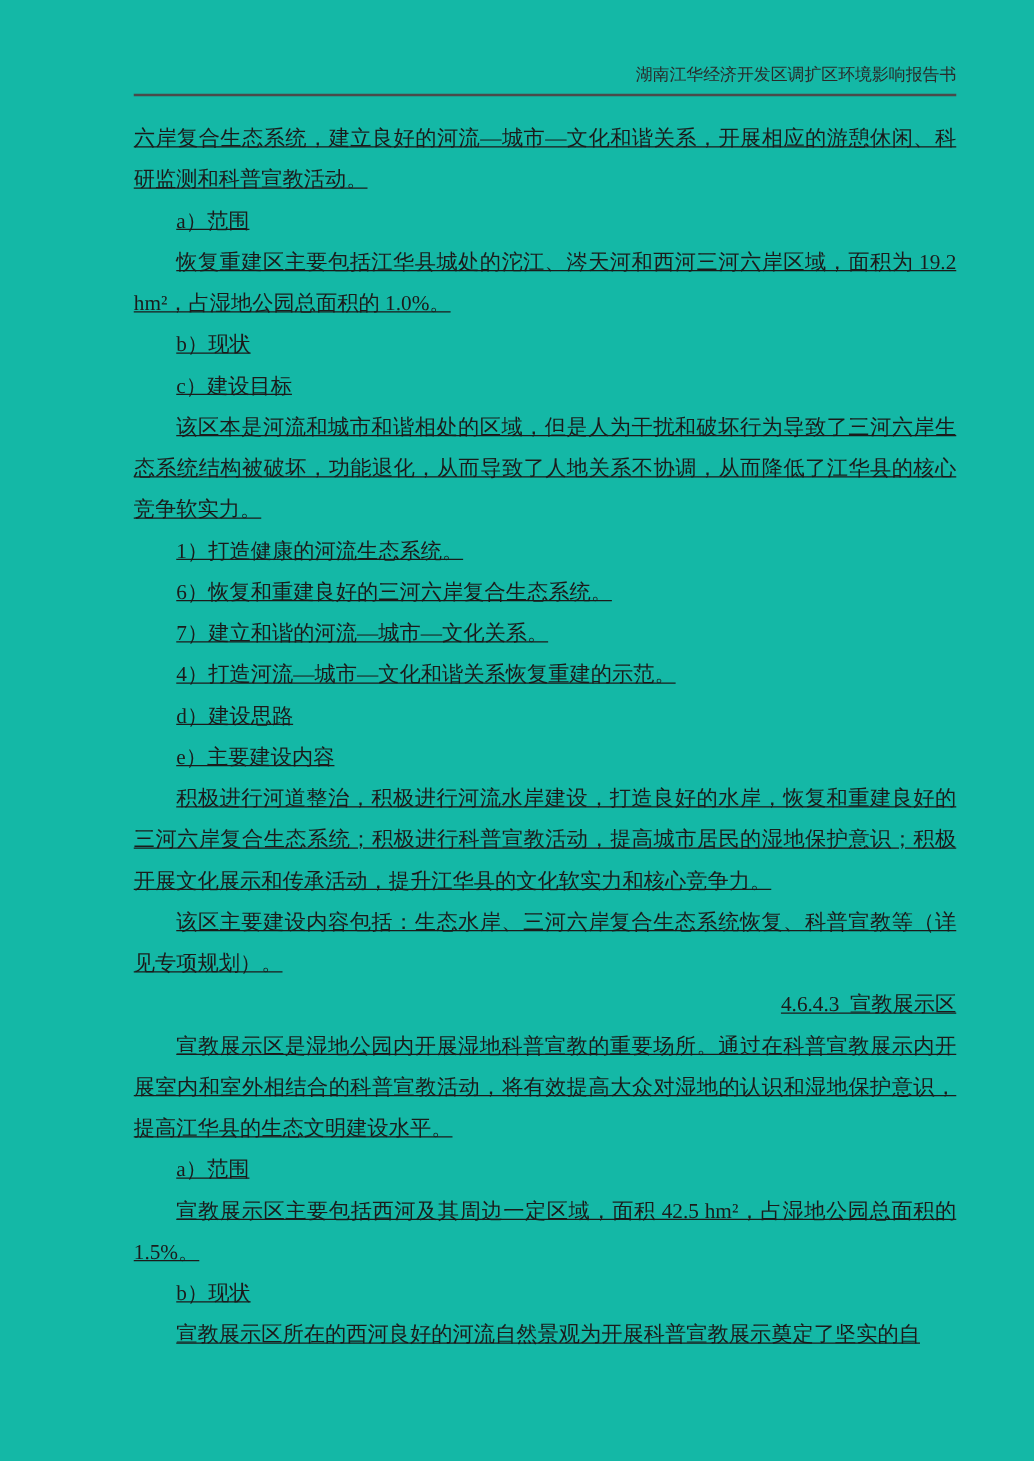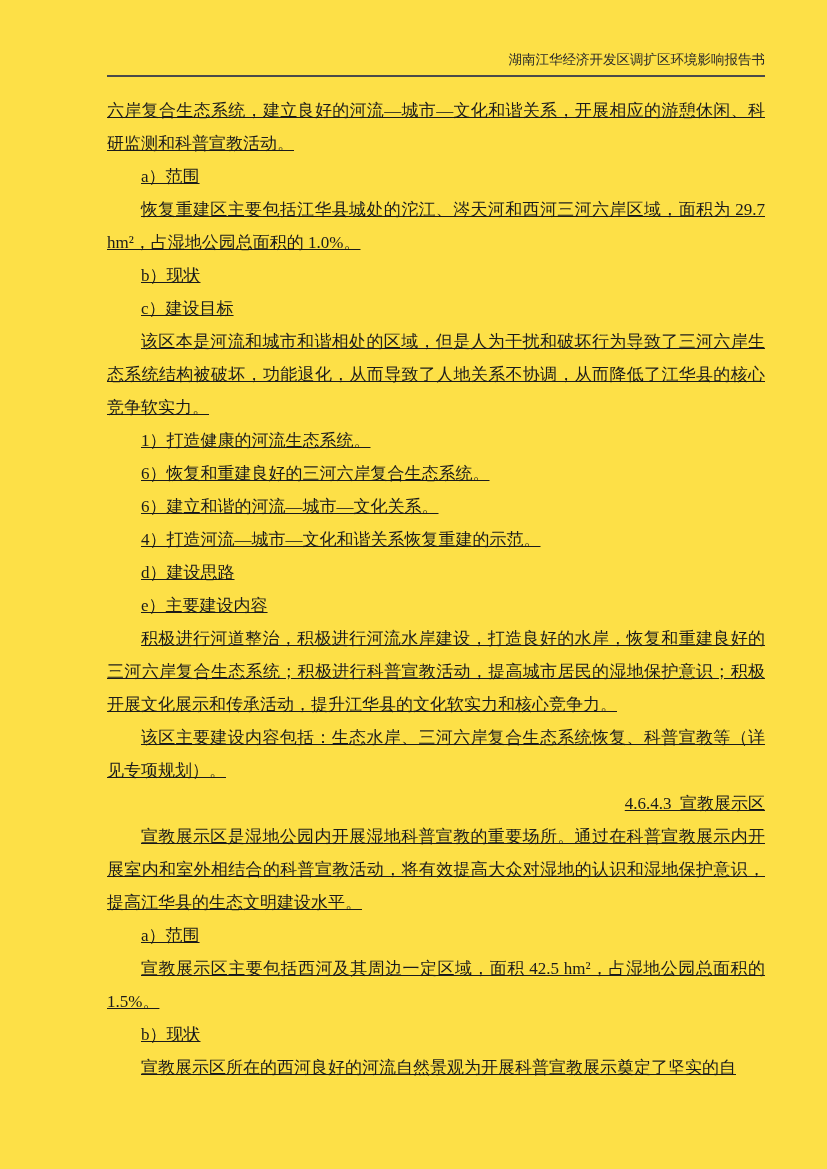--- a/index.html
+++ b/index.html
@@ -4,21 +4,21 @@
 <style>
   html, body {
     margin: 0;
     padding: 0;
     background: #ffffff;
   }
   .page {
     position: relative;
     width: 827px;
     height: 1169px;
-    background: #fde047;
+    background: #14b8a6;
     font-family: "Liberation Serif", "DejaVu Serif", serif;
     color: #1b1b1b;
     overflow: hidden;
   }
   .page-header {
     position: absolute;
     left: 107px;
     top: 50px;
     width: 658px;
     text-align: right;
@@ -66,27 +66,27 @@
 
 <div class="page">
 
   <div class="page-header">
     <span>湖南江华经济开发区调扩区环境影响报告书</span>
   </div>
 
   <div class="doc-body">
     <p class="para noindent">六岸复合生态系统，建立良好的河流—城市—文化和谐关系，开展相应的游憩休闲、科研监测和科普宣教活动。</p>
     <p class="para">a）范围</p>
-    <p class="para">恢复重建区主要包括江华县城处的沱江、涔天河和西河三河六岸区域，面积为 29.7 hm²，占湿地公园总面积的 1.0%。</p>
+    <p class="para">恢复重建区主要包括江华县城处的沱江、涔天河和西河三河六岸区域，面积为 19.2 hm²，占湿地公园总面积的 1.0%。</p>
     <p class="para">b）现状</p>
     <p class="para">c）建设目标</p>
     <p class="para">该区本是河流和城市和谐相处的区域，但是人为干扰和破坏行为导致了三河六岸生态系统结构被破坏，功能退化，从而导致了人地关系不协调，从而降低了江华县的核心竞争软实力。</p>
     <p class="para">1）打造健康的河流生态系统。</p>
     <p class="para">6）恢复和重建良好的三河六岸复合生态系统。</p>
-    <p class="para">6）建立和谐的河流—城市—文化关系。</p>
+    <p class="para">7）建立和谐的河流—城市—文化关系。</p>
     <p class="para">4）打造河流—城市—文化和谐关系恢复重建的示范。</p>
     <p class="para">d）建设思路</p>
     <p class="para">e）主要建设内容</p>
     <p class="para">积极进行河道整治，积极进行河流水岸建设，打造良好的水岸，恢复和重建良好的三河六岸复合生态系统；积极进行科普宣教活动，提高城市居民的湿地保护意识；积极开展文化展示和传承活动，提升江华县的文化软实力和核心竞争力。</p>
     <p class="para">该区主要建设内容包括：生态水岸、三河六岸复合生态系统恢复、科普宣教等（详见专项规划）。</p>
     <p class="para heading">4.6.4.3  宣教展示区</p>
     <p class="para">宣教展示区是湿地公园内开展湿地科普宣教的重要场所。通过在科普宣教展示内开展室内和室外相结合的科普宣教活动，将有效提高大众对湿地的认识和湿地保护意识，提高江华县的生态文明建设水平。</p>
     <p class="para">a）范围</p>
     <p class="para">宣教展示区主要包括西河及其周边一定区域，面积 42.5 hm²，占湿地公园总面积的 1.5%。</p>
     <p class="para">b）现状</p>

